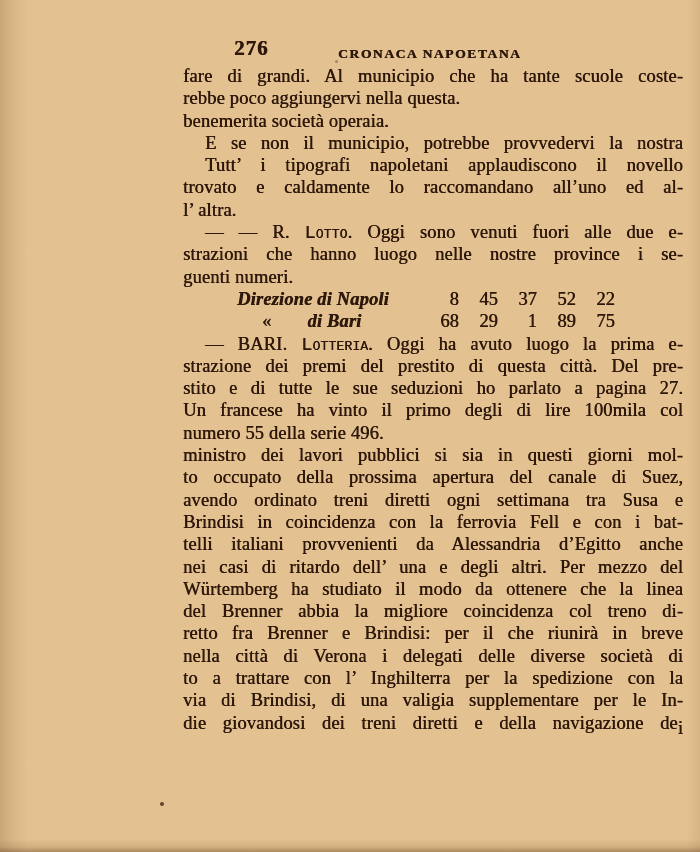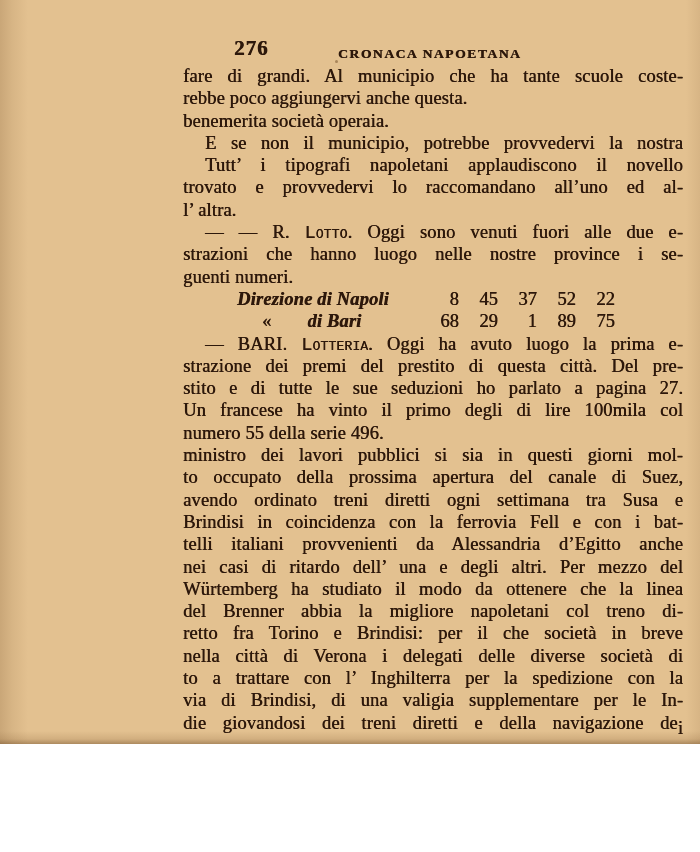--- a/index.html
+++ b/index.html
@@ -1,19 +1,19 @@
 <!DOCTYPE html>
 <html style="--bg: #e3c190; --ink: #2d180b;"><head>
 <meta charset="utf-8">
 <style>
   html, body { margin: 0; padding: 0; }
   .page {
     position: relative;
     width: 700px;
-    height: 744px;
+    height: 852px;
     overflow: hidden;
     font-family: "Liberation Serif", serif;
     background:
       linear-gradient(0deg, rgba(90,55,20,0.40) 0px, rgba(120,80,40,0.16) 5px, rgba(0,0,0,0) 13px),
       linear-gradient(90deg, rgba(110,72,34,0.22) 0px, rgba(110,72,34,0.10) 12px, rgba(0,0,0,0) 28px),
       linear-gradient(270deg, rgba(110,72,34,0.10) 0px, rgba(0,0,0,0) 14px),
       var(--bg, #e3c190);
     color: var(--ink, #2d180b);
   }
   .pagenum {
@@ -61,25 +61,25 @@
 </head>
 <body>
 
 <div class="page">
   <div>
     <span class="pagenum">276</span>
     <span class="runtitle">CRONACA NAPOETANA</span>
   </div>
   <div class="bodycol" id="body-lines">
       <div class="line j"><span class="">fare di grandi. Al municipio che ha tante scuole coste-</span></div>
-      <div class="line"><span class="">rebbe poco aggiungervi anche questa.</span></div>
+      <div class="line"><span class="">rebbe poco aggiungervi nella questa.</span></div>
       <div class="line"><span class="">benemerita società operaia.</span></div>
       <div class="line j ind"><span class="">E se non il municipio, potrebbe provvedervi la nostra</span></div>
       <div class="line j ind"><span class="">Tutt’ i tipografi napoletani applaudiscono il novello</span></div>
-      <div class="line j"><span class="">trovato e provvedervi lo raccomandano all’uno ed al-</span></div>
+      <div class="line j"><span class="">trovato e caldamente lo raccomandano all’uno ed al-</span></div>
       <div class="line"><span class="">l’ altra.</span></div>
       <div class="line j ind"><span class="">— — R. </span><span class="sc">Lotto</span><span class="">. Oggi sono venuti fuori alle due e-</span></div>
       <div class="line j"><span class="">strazioni che hanno luogo nelle nostre province i se-</span></div>
       <div class="line"><span class="">guenti numeri.</span></div>
       <div class="line trow">
         <span class="lbl"><span class="gap" style="width: 54px;"></span><span class="bi">Direzione di Napoli</span></span>
         <span class="num">8</span>
         <span class="num">45</span>
         <span class="num">37</span>
         <span class="num">52</span>
@@ -98,22 +98,22 @@
       <div class="line j"><span class="">stito e di tutte le sue seduzioni ho parlato a pagina 27.</span></div>
       <div class="line j"><span class="">Un francese ha vinto il primo degli di lire 100mila col</span></div>
       <div class="line"><span class="">numero 55 della serie 496.</span></div>
       <div class="line j"><span class="">ministro dei lavori pubblici si sia in questi giorni mol-</span></div>
       <div class="line j"><span class="">to occupato della prossima apertura del canale di Suez,</span></div>
       <div class="line j"><span class="">avendo ordinato treni diretti ogni settimana tra Susa e</span></div>
       <div class="line j"><span class="">Brindisi in coincidenza con la ferrovia Fell e con i bat-</span></div>
       <div class="line j"><span class="">telli italiani provvenienti da Alessandria d’Egitto anche</span></div>
       <div class="line j"><span class="">nei casi di ritardo dell’ una e degli altri. Per mezzo del</span></div>
       <div class="line j"><span class="">Würtemberg ha studiato il modo da ottenere che la linea</span></div>
-      <div class="line j"><span class="">del Brenner abbia la migliore napoletani col treno di-</span></div>
-      <div class="line j"><span class="">retto fra Torino e Brindisi: per il che società in breve</span></div>
+      <div class="line j"><span class="">del Brenner abbia la migliore coincidenza col treno di-</span></div>
+      <div class="line j"><span class="">retto fra Brenner e Brindisi: per il che riunirà in breve</span></div>
       <div class="line j"><span class="">nella città di Verona i delegati delle diverse società di</span></div>
       <div class="line j"><span class="">to a trattare con l’ Inghilterra per la spedizione con la</span></div>
       <div class="line j"><span class="">via di Brindisi, di una valigia supplementare per le In-</span></div>
       <div class="line j"><span class="">die giovandosi dei treni diretti e della navigazione de</span><span class="low">i</span></div>
     </div>
   <div class="speck speck1"></div>
   <div class="speck speck2"></div>
 </div>
 
 </body></html>

